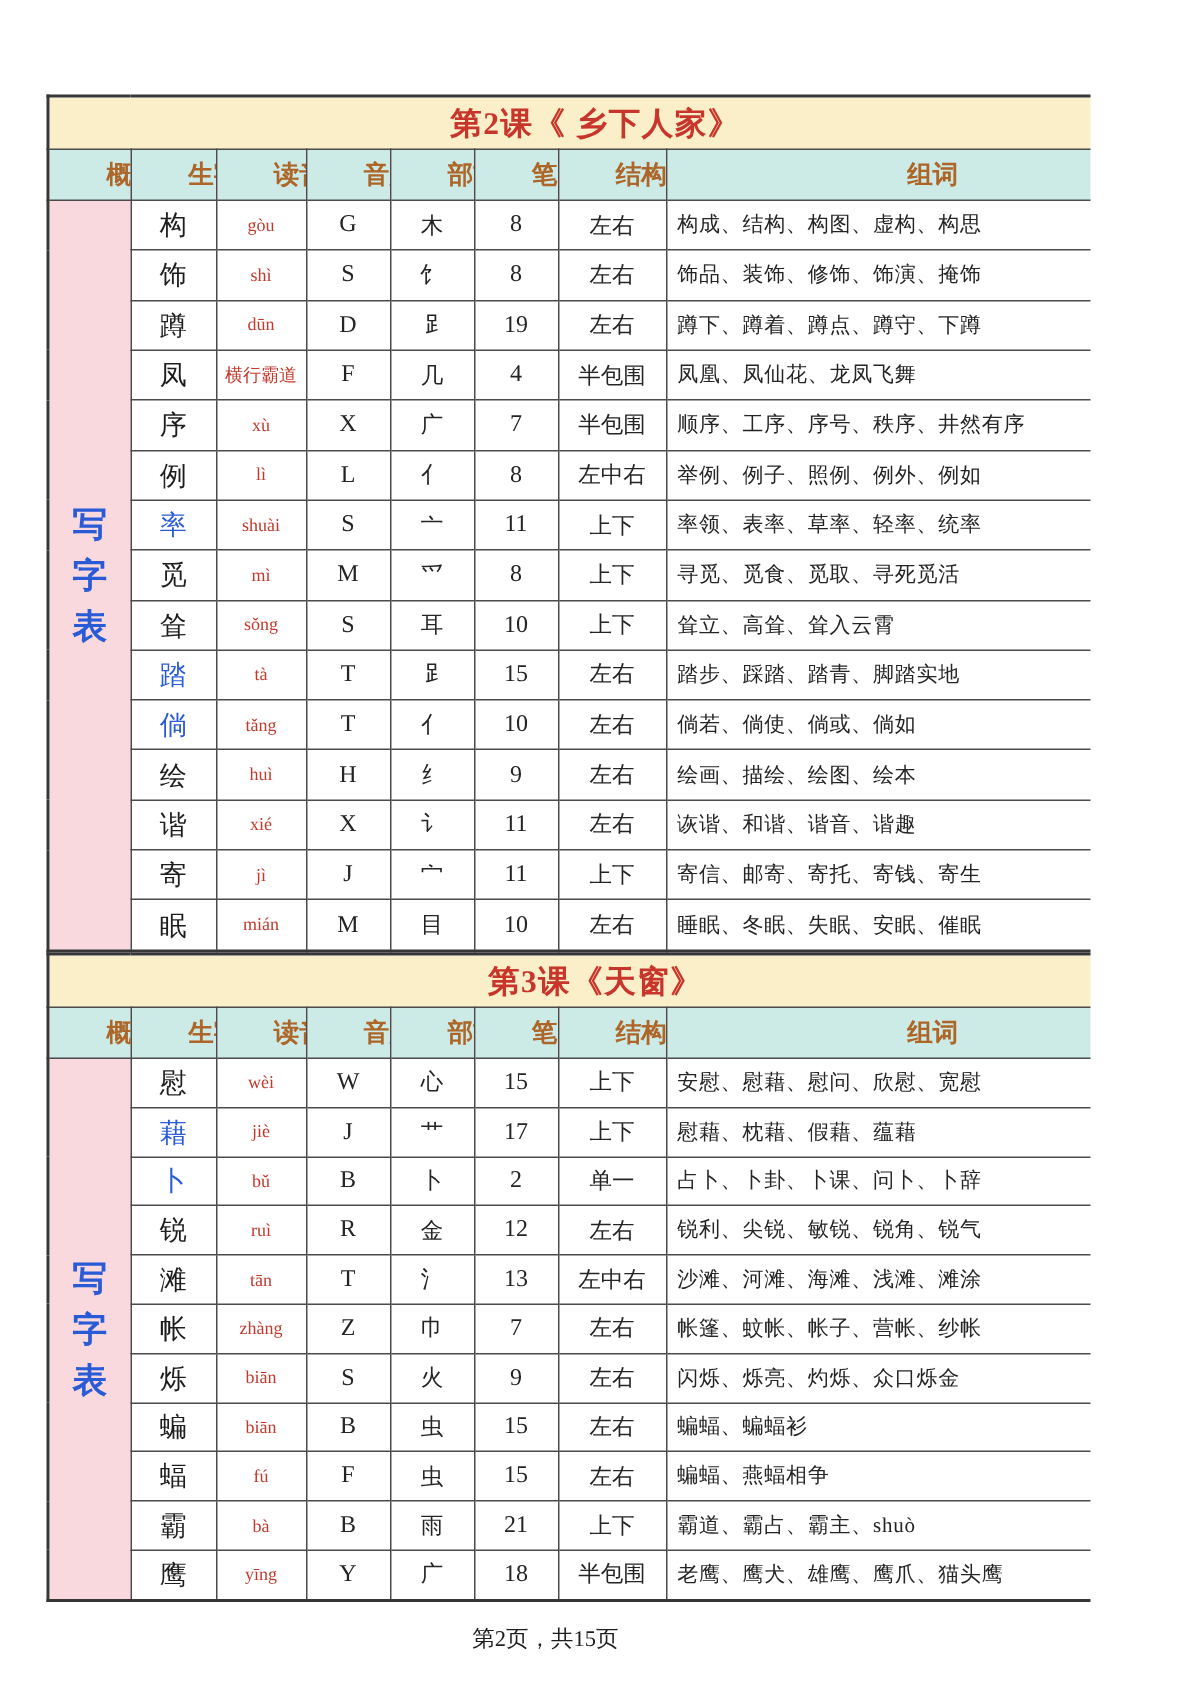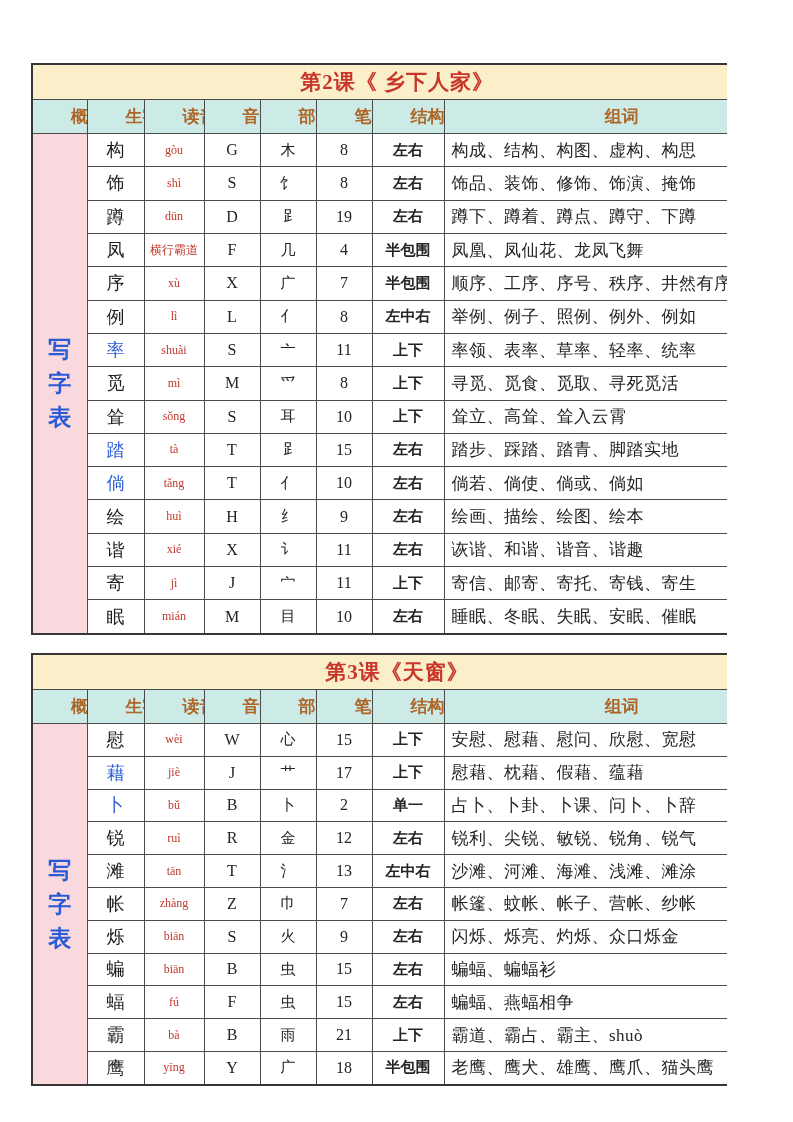--- a/index.html
+++ b/index.html
@@ -13,42 +13,42 @@
     font-family:"Liberation Serif","DejaVu Serif",serif; color:var(--body-text);
     overflow:hidden;
   }
   table.sheet{
     position:absolute; left:31px; width:730px;
     border-collapse:collapse; table-layout:fixed;
     border:2px solid #373737; text-align:center;
   }
   .sheet td,.sheet th{border:1px solid var(--border); padding:0; overflow:hidden; white-space:nowrap;}
   .t1{top:63px; height:572px;}
-  .t2{top:653px; height:433px;}
+  .t2{top:635px; height:433px;}
   .title-row td{
     background:var(--title-band); color:var(--title-text);
     font-size:21px; font-weight:bold; height:34px; letter-spacing:1px;
   }
   .head-row th{
     background:var(--header-band); color:var(--header-text);
     font-size:17px; font-weight:bold; height:33px;padding-left:38px;
   }
   td.summary{background:var(--summary-band);}
   .vstack{
     display:flex; flex-direction:column; align-items:center; justify-content:center;
     gap:11px; color:var(--blue-char); font-weight:bold; font-size:23px; line-height:1;
   }
   td.char{font-size:18px; color:#1d1d1d;}
   td.char.blue{color:var(--blue-char);}
   td.pinyin{color:var(--pinyin-text); font-size:12px;}
   td.initial{font-size:16px;}
   td.radical{font-size:15px;}
   td.strokes{font-size:16px;}
-  td.structure{font-size:15px;font-weight:bold;}
-  td.words{text-align:left; padding-left:7px; font-size:17px; letter-spacing:0.5px;}
+  td.structure{font-size:15px;}
+  td.words{text-align:left; padding-left:7px; font-size:14px; letter-spacing:0.5px;}
   .footer{
     position:absolute; left:0; right:0; top:1083px; text-align:center;
     font-size:15px; color:#1d1d1d;
   }
 </style>
 </head>
 <body>
 
 <div class="page">
   <table class="sheet t1">
@@ -346,13 +346,14 @@
           <td class="char">鹰</td>
           <td class="pinyin">yīng</td>
           <td class="initial">Y</td>
           <td class="radical">广</td>
           <td class="strokes">18</td>
           <td class="structure">半包围</td>
           <td class="words">老鹰、鹰犬、雄鹰、鹰爪、猫头鹰</td>
         </tr>
       </tbody>
     </table>
+  <div class="footer">第2页，共15页</div>
 </div>
 
 </body></html>

